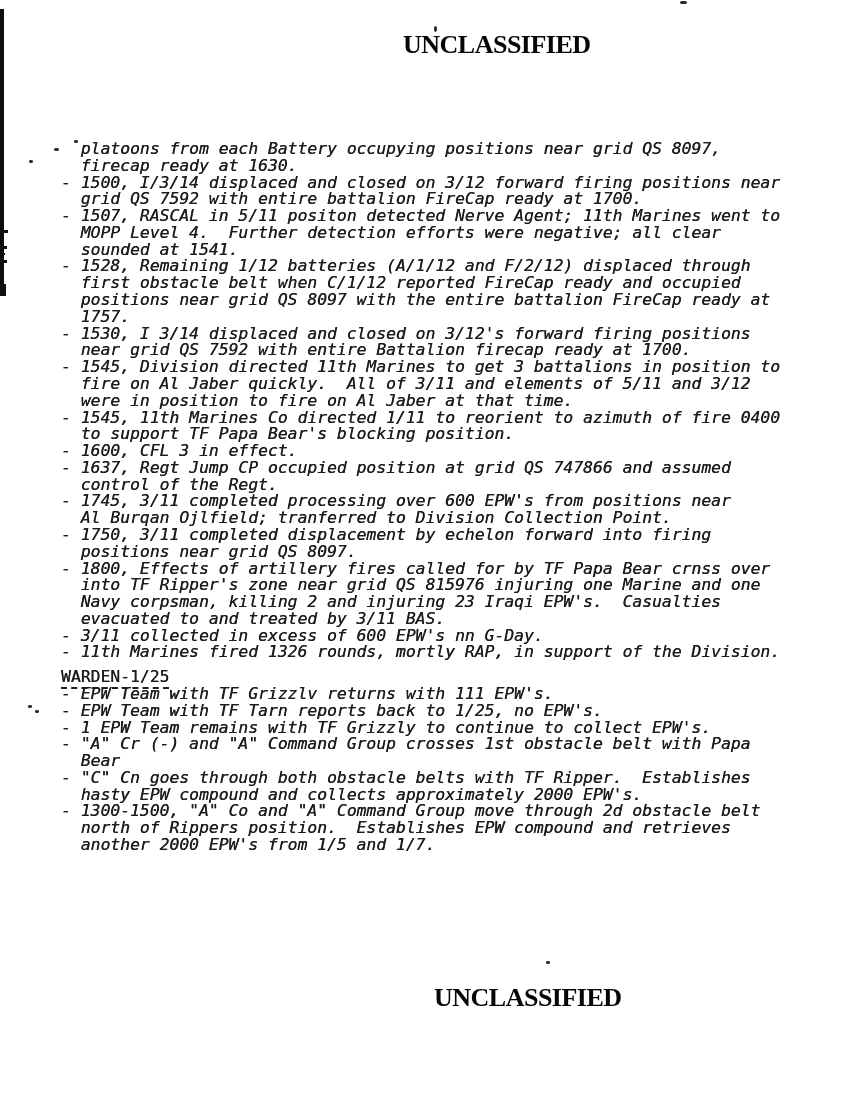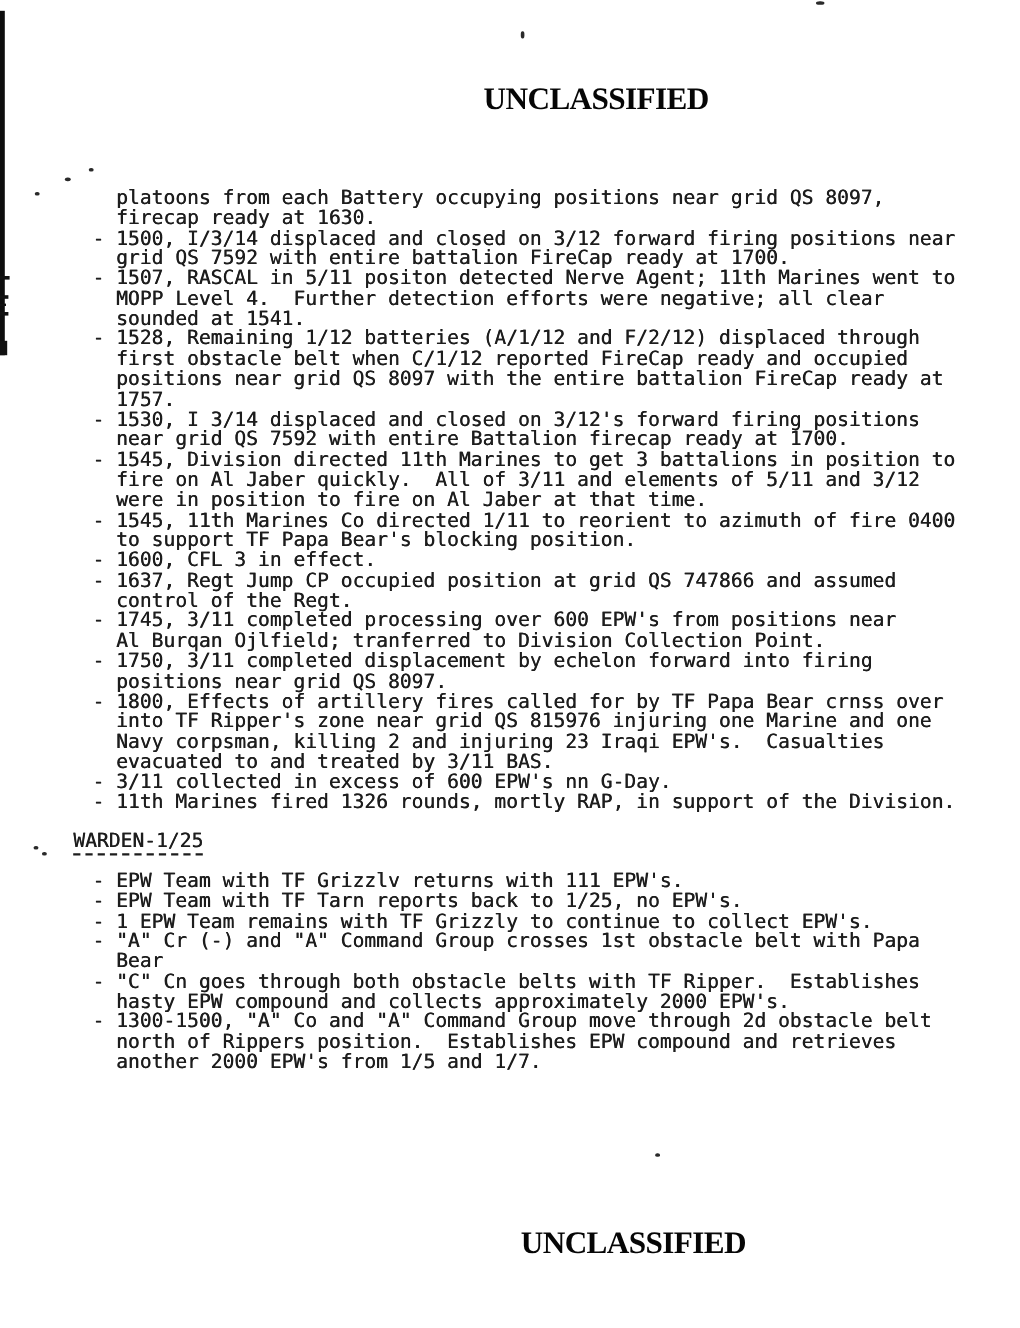--- a/index.html
+++ b/index.html
@@ -39,42 +39,42 @@
   .s8 { left: 546px; top: 961px; width: 4px; height: 3px; }
   
   .classification {
     position: absolute;
     font-family: "Liberation Serif", serif;
     font-weight: bold;
     font-size: 26px;
     letter-spacing: -0.5px;
     color: #060606;
     white-space: nowrap;
-    margin-top: 38px;
   }
   .classification.top { left: 403px; top: 30px; }
   .classification.bottom { left: 434px; top: 983px; }
   
   .body-text {
     position: absolute;
     left: 61px;
     top: 141px;
     width: 780px;
     font-family: "DejaVu Sans Mono", monospace;
     font-size: 16.36px;
     line-height: 16.78px;
     color: #1d1d1d;
     text-shadow: 0.3px 0 0 #1d1d1d;
   }
   .body-text pre {
-    margin: 16px;
+    margin: 0;
     font-family: inherit;
     font-size: inherit;
     line-height: inherit;
     white-space: pre;
+    font-style: italic;
   }
   .heading-line {
     height: 16.78px;
     margin-top: 8px;
     white-space: pre;
   }
   .heading-line .underlined {
     border-bottom: 2px dashed #1d1d1d;
     padding-bottom: 1px;
   }

